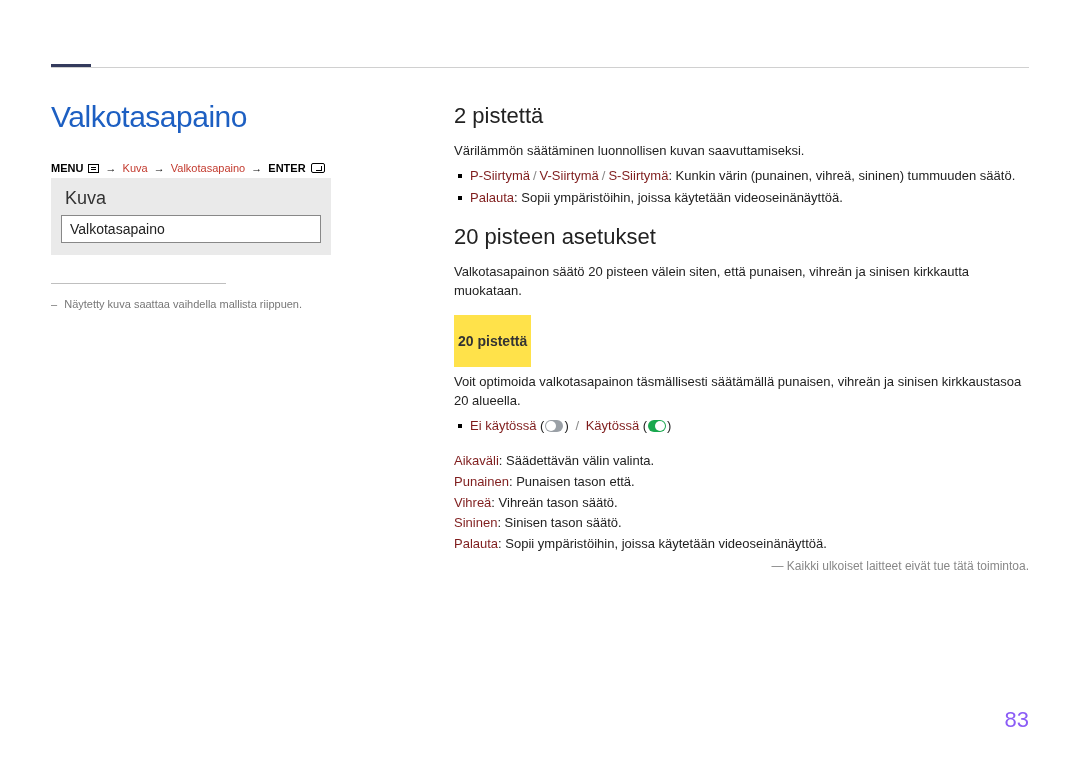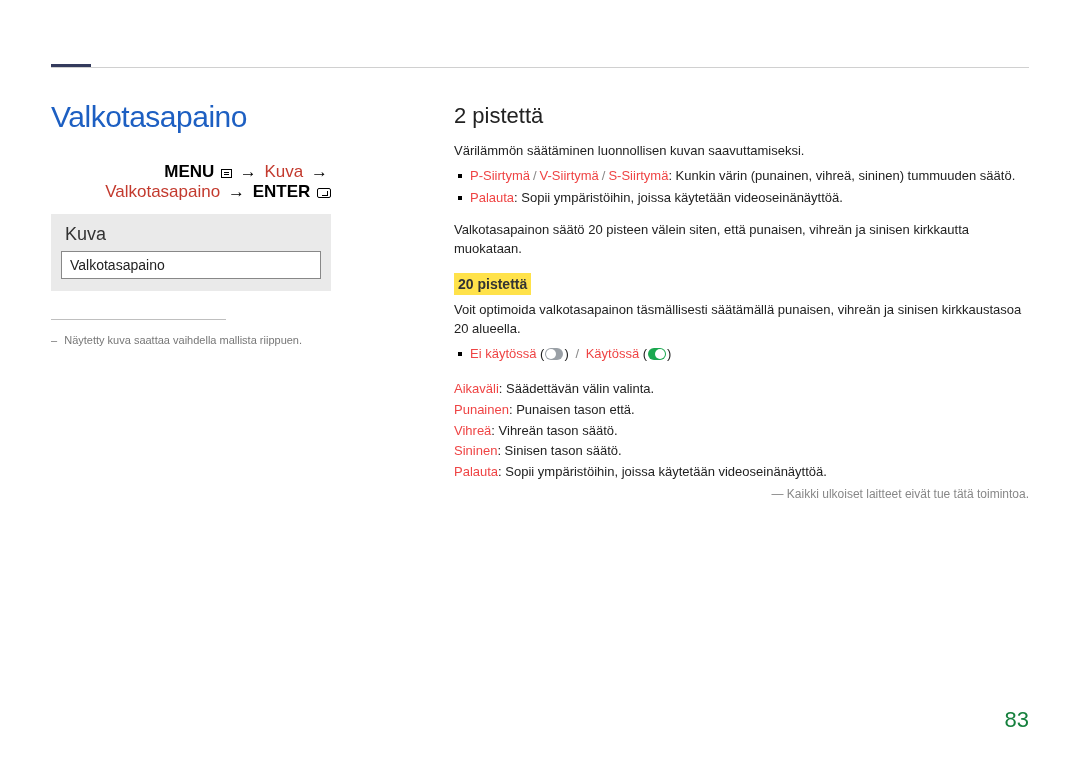--- a/index.html
+++ b/index.html
@@ -34,23 +34,22 @@
     width: 280px;
   }
   .page-title {
     color: #1d5fc2;
     font-size: 30px;
     font-weight: 400;
     margin-bottom: 28px;
     letter-spacing: -0.5px;
   }
   .breadcrumb {
-    font-size: 17px;
-    margin-bottom: 12px;
-    text-align: right;
+    font-size: 11px;
+    margin-bottom: 4px;
   }
   .breadcrumb .b-label { font-weight: 700; }
   .breadcrumb .arrow { margin: 0 3px; }
   .breadcrumb .red { color: #c33a2e; }
   .icon-box {
     display: inline-block;
     width: 11px;
     height: 9px;
     border: 1px solid #000;
     position: relative;
@@ -126,35 +125,35 @@
     font-weight: 400;
     color:#222;
     margin-bottom: 10px;
   }
   .h3-hl {
     display:inline-block;
     background:#ffe24a;
     color:#333;
     font-weight:700;
     font-size:14px;
-    padding: 1px 4px;
+    padding: 16px 4px;
     margin: 8px 0 6px 0;
   }
   .para { margin-bottom: 6px; }
   .bullets { list-style: none; margin: 2px 0 14px 0; }
   .bullets li { position:relative; padding-left: 16px; margin: 3px 0; }
   .bullets li::before {
     content:"";
     position:absolute;
     left:4px;
     top:7px;
     width:4px; height:4px;
     background:#000;
   }
-  .red { color:#ef4444; }
+  .red { color:#7f1d1d; }
   .sep { color:#888; margin:0 3px; }
   .term-line { margin: 2px 0; }
   .toggle {
     display:inline-block;
     width:18px; height:12px;
     border-radius:6px;
     vertical-align:-2px;
     position:relative;
     margin: 0 1px;
   }
@@ -169,21 +168,21 @@
   .toggle.off { background:#9aa0a6; }
   .toggle.off::after { left:1px; }
   .toggle.on { background:#1aa84f; }
   .toggle.on::after { right:1px; }
   .note-line { color:#888; font-size:12px; margin-top:4px;text-align:right; }
   .page-number {
     position:absolute;
     right:51px;
     bottom:30px;
     font-size:22px;
-    color:#15803d;
+    color:#8b5cf6;
     text-align:right;
   }
 </style>
 </head>
 <body>
 
 <div class="top-bar"></div>
 <div class="top-divider"></div>
 
 <div class="left-col">
@@ -218,20 +217,21 @@
   <div class="para">Värilämmön säätäminen luonnollisen kuvan saavuttamiseksi.</div>
   <ul class="bullets">
     <li>
       <span class="red">P-Siirtymä</span><span class="sep">/</span><span class="red">V-Siirtymä</span><span class="sep">/</span><span class="red">S-Siirtymä</span><span>: Kunkin värin (punainen, vihreä, sininen) tummuuden säätö.</span>
     </li>
     <li>
       <span class="red">Palauta</span><span>: Sopii ympäristöihin, joissa käytetään videoseinänäyttöä.</span>
     </li>
   </ul>
 
+  <div class="h2" style="margin-top:10px">20 pisteen asetukset</div>
   <div class="para">Valkotasapainon säätö 20 pisteen välein siten, että punaisen, vihreän ja sinisen kirkkautta muokataan.</div>
 
   <div class="h3-hl">20 pistettä</div>
   <div class="para">Voit optimoida valkotasapainon täsmällisesti säätämällä punaisen, vihreän ja sinisen kirkkaustasoa 20 alueella.</div>
   <ul class="bullets" style="margin-bottom:16px">
     <li>
       <span class="red">Ei käytössä</span>
       <span> (</span><span class="toggle off"></span><span>) </span>
       <span class="sep">/</span>
       <span class="red">Käytössä</span>

